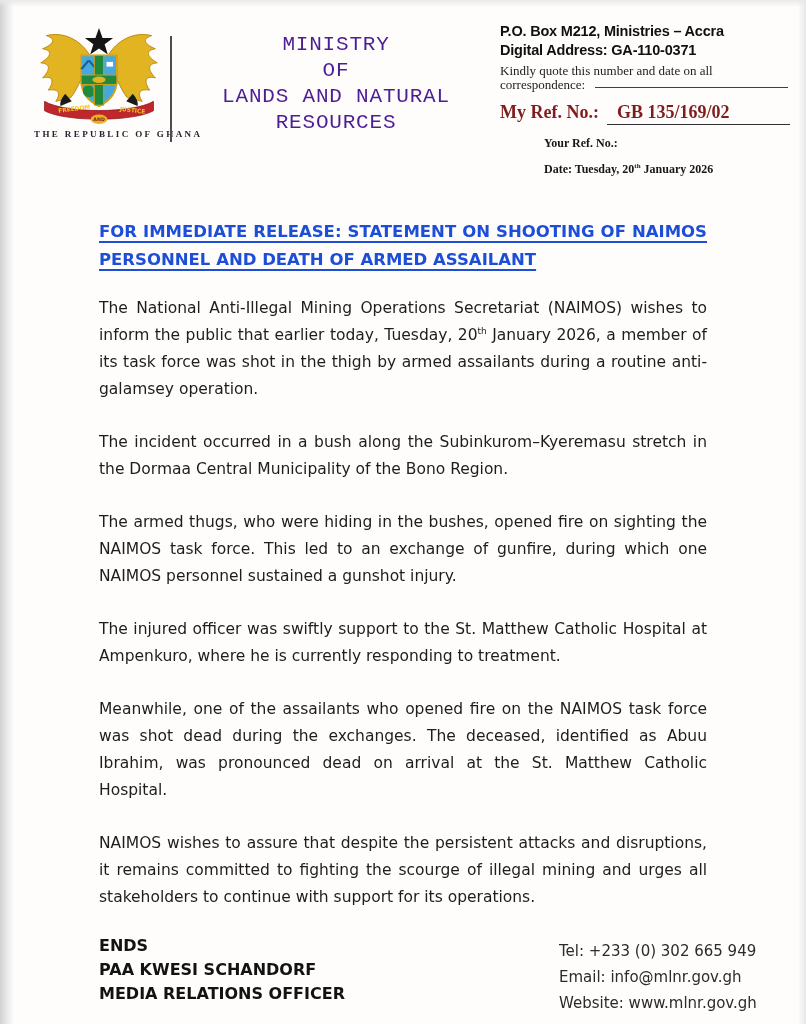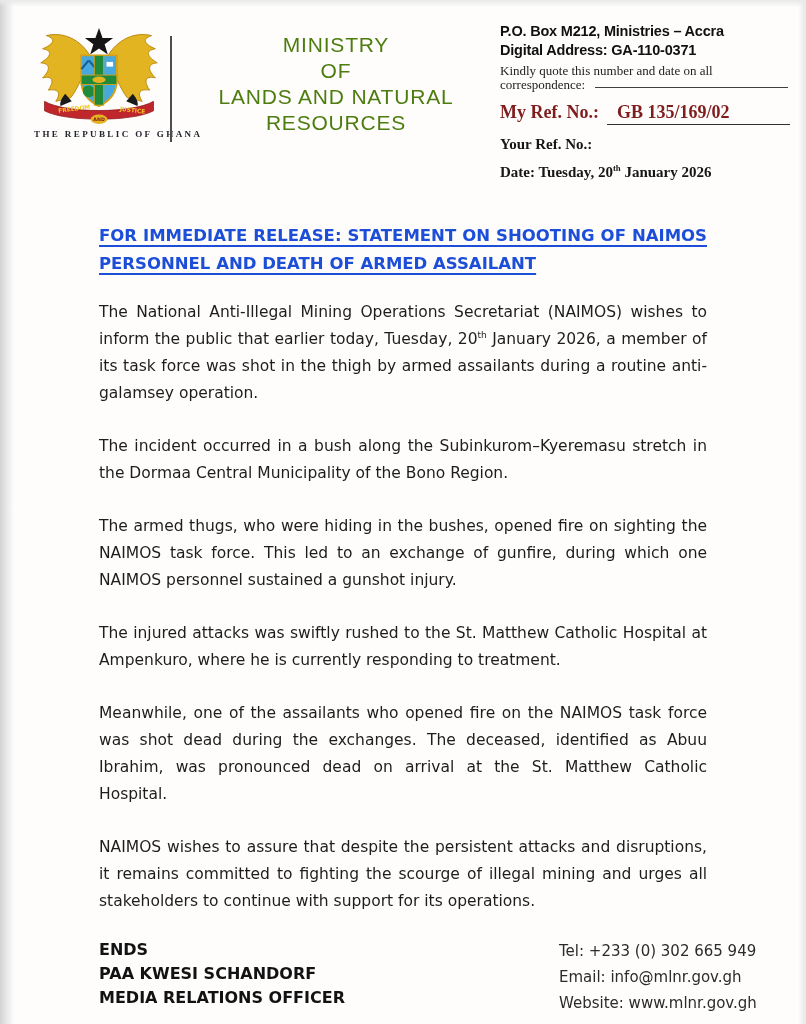--- a/index.html
+++ b/index.html
@@ -51,25 +51,25 @@
   .header-divider {
     width: 2px; height: 106px;
     background: #4d4d4d;
     margin: 16px 0 0 6px;
     flex: 0 0 auto;
   }
   .ministry {
     flex: 1;
     text-align: center;
     padding-top: 12px;
-    font-family: Liberation Sans, sans-serif;
+    font-family: Liberation Mono, monospace;
     font-size: 21px;
     line-height: 26px;
     letter-spacing: 0.8px;
-    color: #4d7c0f;
+    color: #4c1d95;
   }
   .contact-block {
     flex: 0 0 auto;
     width: 292px;
     padding-top: 2px;
     padding-right: 2px;
   }
   .contact-bold-sans {
     font-family: "Liberation Sans", sans-serif;
     font-weight: bold;
@@ -99,23 +99,24 @@
   .ref-fill {
     flex: 1;
     border-bottom: 1.5px solid #2f2f2f;
     margin-left: 8px;
     padding: 0 0 1px 10px;
     white-space: nowrap;
   }
   .plain-ref {
     font-family: "Liberation Serif", serif;
     font-weight: bold;
-    font-size: 15px;
+    font-size: 12px;
     color: #161616;
     margin-top: 11px;
+    margin-left: 44px;
   }
   sup { font-size: 0.58em; vertical-align: super; line-height: 0; }
 
   
   .main { margin: 41px 99px 0 99px; }
   .press-title {
     font-weight: bold;
     font-size: 16.5px;
     line-height: 28px;
     text-align: justify;
@@ -221,21 +222,21 @@
     </div>
   </div>
 
   <div class="main">
     <div class="press-title">FOR IMMEDIATE RELEASE: STATEMENT ON SHOOTING OF NAIMOS PERSONNEL AND DEATH OF ARMED ASSAILANT</div>
 
     <p class="para"><span>The National Anti-Illegal Mining Operations Secretariat (NAIMOS) wishes to inform the public that earlier today, Tuesday, 20</span><sup>th</sup><span> January 2026, a member of its task force was shot in the thigh by armed assailants during a routine anti-galamsey operation.</span></p>
 
     <p class="para">The incident occurred in a bush along the Subinkurom–Kyeremasu stretch in the Dormaa Central Municipality of the Bono Region.</p>
     <p class="para">The armed thugs, who were hiding in the bushes, opened fire on sighting the NAIMOS task force. This led to an exchange of gunfire, during which one NAIMOS personnel sustained a gunshot injury.</p>
-    <p class="para">The injured attacks was swiftly rushed to the St. Matthew Catholic Hospital at Ampenkuro, where he is currently responding to treatment.</p>
+    <p class="para">The injured officer was swiftly support to the St. Matthew Catholic Hospital at Ampenkuro, where he is currently responding to treatment.</p>
     <p class="para">Meanwhile, one of the assailants who opened fire on the NAIMOS task force was shot dead during the exchanges. The deceased, identified as Abuu Ibrahim, was pronounced dead on arrival at the St. Matthew Catholic Hospital.</p>
     <p class="para">NAIMOS wishes to assure that despite the persistent attacks and disruptions, it remains committed to fighting the scourge of illegal mining and urges all stakeholders to continue with support for its operations.</p>
 
     <div class="signature">
       <div>ENDS</div>
       <div>PAA KWESI SCHANDORF</div>
       <div>MEDIA RELATIONS OFFICER</div>
     </div>
   </div>
 

